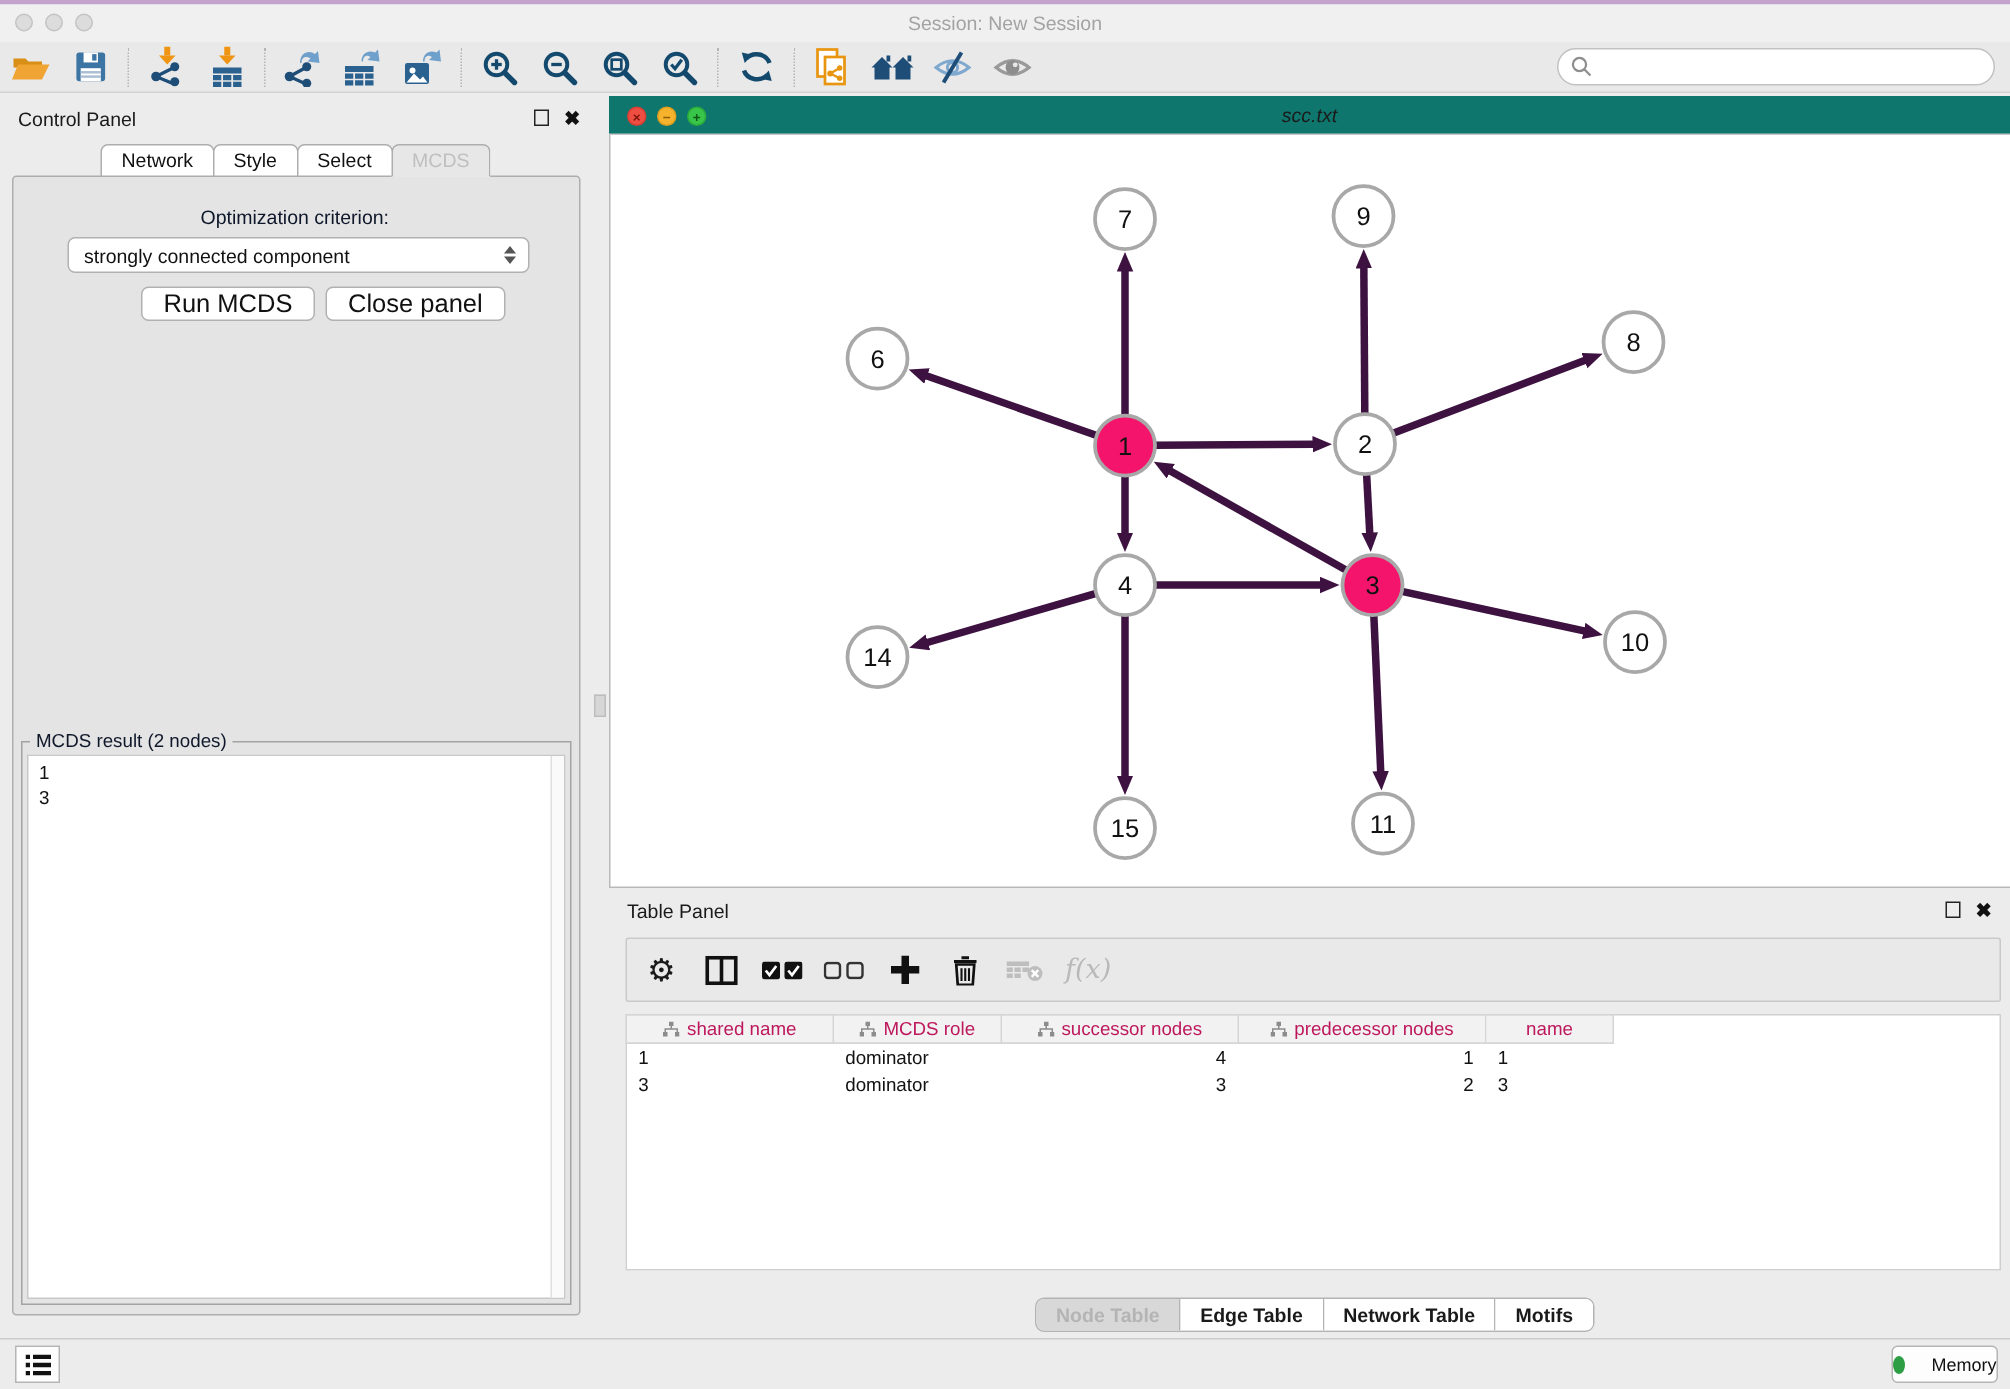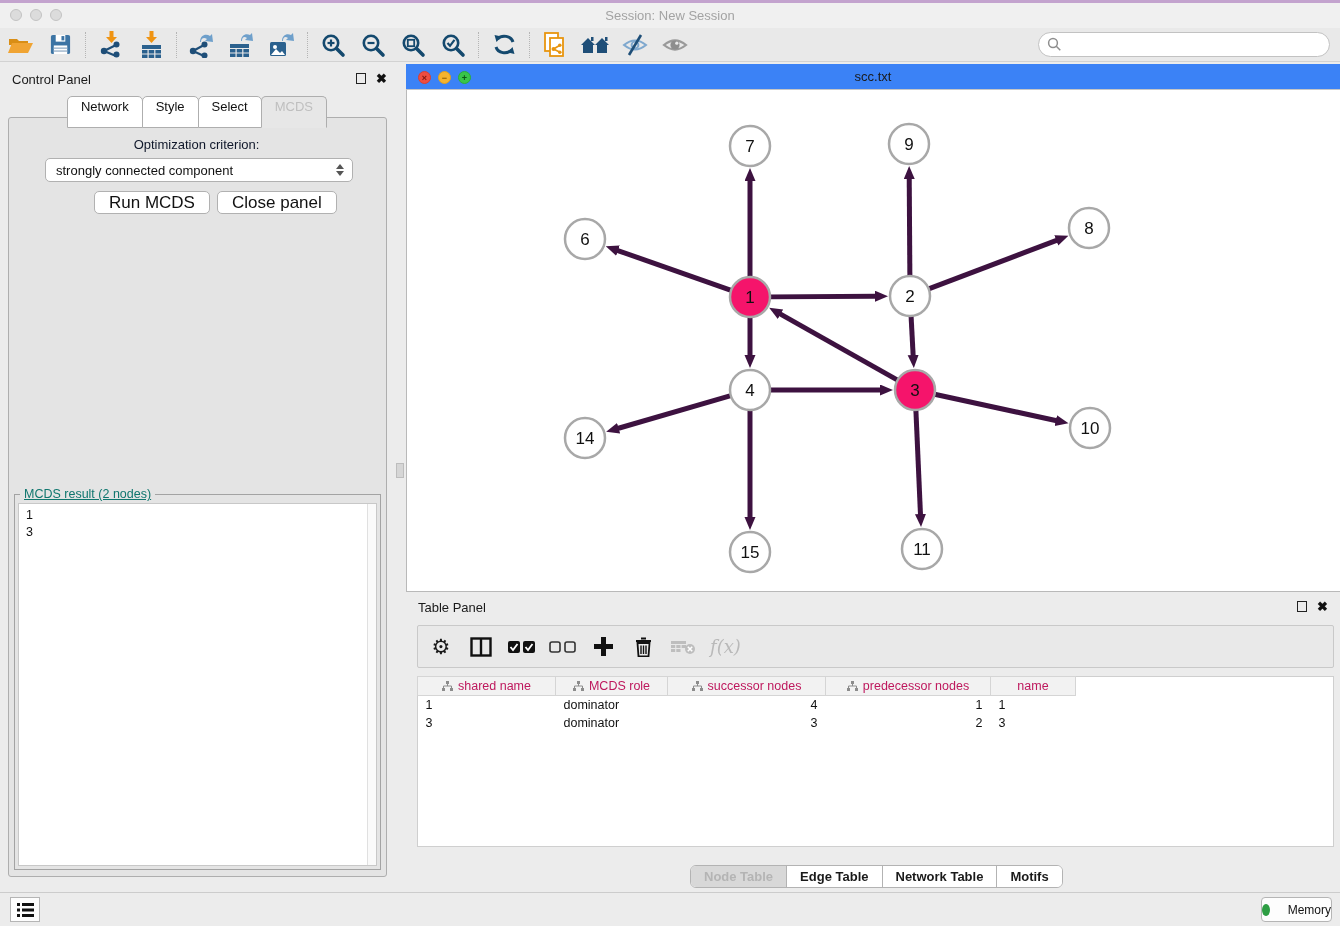--- a/index.html
+++ b/index.html
@@ -18,43 +18,43 @@
   #toolbar { left:0; top:28px; width:1340px; height:34px; background:#e9e9e9; border-bottom:1px solid #d2d2d2; display:flex; align-items:center; }
   .tbtn { width:40px; height:30px; display:flex; align-items:center; justify-content:center; }
   .tsep { width:1px; height:26px; border-left:1px dotted #b5b5b5; margin:0 5px; }
   #searchbox { left:1038px; top:32px; width:292px; height:25px; background:#fff; border:1px solid #c2c2c2; border-radius:13px; display:flex; align-items:center; padding-left:8px; }
   #cp-title { left:12px; top:72px; font-size:13px; color:#1a1a1a; }
   .win-btns { display:flex; gap:10px; align-items:center; }
   #cp-btns { left:356px; top:73px; }
   .float-ico { width:10px; height:11px; border:1.6px solid #222; display:inline-block; }
   .close-ico { font-size:13px; font-weight:bold; color:#111; line-height:11px; }
   #cp-tabs { left:0; top:96px; width:393px; display:flex; justify-content:center; z-index:3; }
-  .cp-tab { height:32px; line-height:20px; padding:0 13px; font-size:13px; background:#fff; border:1px solid #aeaeae; border-radius:5px 5px 0 0; margin-right:-1px; color:#111; }
+  .cp-tab { height:22px; line-height:20px; padding:0 13px; font-size:13px; background:#fff; border:1px solid #aeaeae; border-radius:5px 5px 0 0; margin-right:-1px; color:#111; }
   .cp-tab.sel { background:#e7e7e7; color:#bfbfbf; border-bottom:1px solid #e7e7e7; }
   #cp-body { left:8px; top:117px; width:379px; height:760px; background:#e4e4e4; border:1px solid #aeaeae; border-radius:3px; }
   #opt-label { left:0; top:137px; width:393px; text-align:center; font-size:13px; color:#0f172a; }
   #opt-select { left:45px; top:158px; width:308px; height:24px; background:#fff; border:1px solid #b1b1b1; border-radius:5px; display:flex; align-items:center; padding:0 8px 0 10px; font-size:13px; color:#111; }
   .stepper { margin-left:auto; display:flex; flex-direction:column; gap:2px; align-items:center; }
   .tri-up { width:0; height:0; border-left:4px solid transparent; border-right:4px solid transparent; border-bottom:5px solid #555; }
   .tri-dn { width:0; height:0; border-left:4px solid transparent; border-right:4px solid transparent; border-top:5px solid #555; }
   .pbtn { height:23px; background:#fff; border:1px solid #b1b1b1; border-radius:5px; font-size:17px; color:#111; display:inline-flex; align-items:center; justify-content:center; padding:0 14px; }
   #run-btn { left:94px; top:191px; }
   #close-btn { left:202px; top:191px;margin-left:15px; }
   #result-group { left:14px; top:494px; width:367px; height:376px; border:1px solid #a3a3a3; }
-  #result-legend { left:20px; top:487px; background:#e4e4e4; padding:0 4px; font-size:12.5px; color:#0f766e;text-decoration:underline; }
+  #result-legend { left:20px; top:487px; background:#e4e4e4; padding:0 4px; font-size:12.5px; color:#0f172a; }
   #result-area { left:18px; top:503px; width:359px; height:363px; background:#fff; border:1px solid #c8c8c8; font-size:12.5px; color:#111; padding:3px 0 0 7px; line-height:17px; }
   #result-scroll { left:367px; top:504px; width:9px; height:361px; background:#fafafa; border-left:1px solid #e0e0e0; }
 
   
   #vsplit-handle { left:396px; top:463px; width:8px; height:15px; background:#d6d6d6; border:1px solid #bdbdbd; }
   #hsplit-handle { left:863px; top:586px; width:13px; height:7px; background:#d6d6d6; border:1px solid #bdbdbd; }
 
   
   #net-win { left:406px; top:64px; width:934px; height:528px; background:#fff; border-left:1px solid #b9b9b9; border-bottom:1px solid #b9b9b9; }
-  #net-titlebar { left:406px; top:64px; width:934px; height:26px; background:#3b82f6; border-bottom:1px solid #c6c6c6; }
+  #net-titlebar { left:406px; top:64px; width:934px; height:26px; background:#0f766e; border-bottom:1px solid #c6c6c6;font-style:italic; }
   #net-title { width:100%; text-align:center; line-height:25px; font-size:13px; color:#1a1a1a; }
   #traffic-net { left:418px; top:71px; display:flex; gap:7px; }
   .tl { width:13px; height:13px; border-radius:50%; font-size:9px; font-weight:bold; display:flex; align-items:center; justify-content:center; }
   .tl.red { background:#ee4d41; border:1px solid #d63f34; color:#7e150d; }
   .tl.yel { background:#f5b32e; border:1px solid #e0a01e; color:#8f5c00; }
   .tl.grn { background:#39c549; border:1px solid #2cab3b; color:#0c5a16; }
   #net-canvas { left:406px; top:90px; width:934px; height:502px; }
 
   
   #tp-region { left:406px; top:592px; width:934px; height:300px; background:#ececec; }

